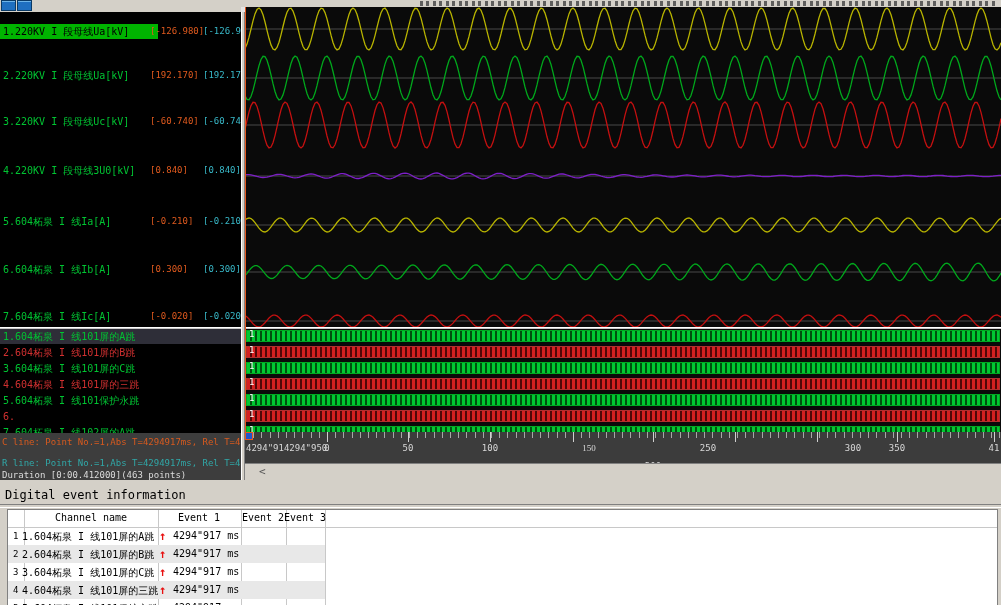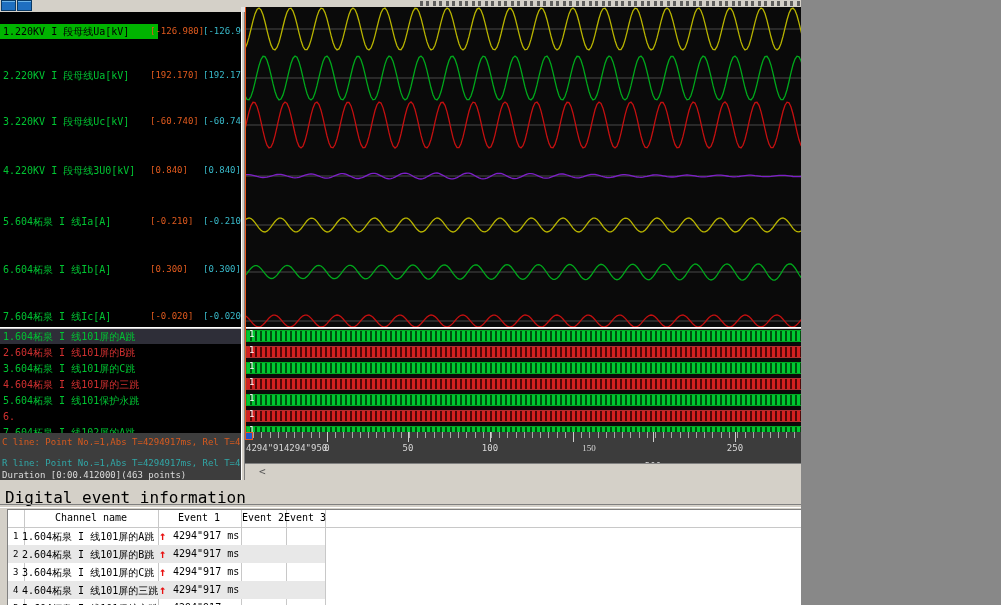--- a/index.html
+++ b/index.html
@@ -1,16 +1,16 @@
 <!DOCTYPE html>
 <html><head>
 <meta charset="utf-8">
 <style>
   html,body{margin:0;padding:0;background:#888;}
-  .app{position:relative;width:801px;height:605px;background:#e5e5e5;overflow:hidden;
+  .app{position:relative;width:1001px;height:605px;background:#e5e5e5;overflow:hidden;
        font-family:"DejaVu Sans Mono","Liberation Mono",monospace;}
   .abs{position:absolute;}
   
   .topbar{left:0;top:0;width:1001px;height:7px;background:#d4d0c8;}
   .topbar-left{left:0;top:0;width:241px;height:12px;background:#d4d0c8;z-index:5;}
   .tb-icon{top:0;width:13px;height:9px;background:#1f6fc0;border:1px solid #0a3a66;box-shadow:inset 0 1px 0 #6db4e8;}
   .faux-title{left:420px;top:1px;width:578px;height:5px;
       background:repeating-linear-gradient(90deg,#4a4a4a 0 3px,transparent 3px 6px,#4a4a4a 6px 9px,transparent 9px 13px);opacity:.85;}
   
   .left-panel{left:0;top:12px;width:241px;height:315px;background:#000;overflow:hidden;}
@@ -48,21 +48,21 @@
       background:repeating-linear-gradient(90deg,#a8a8a8 0 1px,transparent 1px 8.2px);}
   .major-tick{position:absolute;top:0;width:1px;height:10px;background:#d0d0d0;}
   .ruler-label{position:absolute;top:11px;font-size:9px;color:#d8d8d8;transform:translateX(-50%);white-space:nowrap;}
   .ruler-abs{position:absolute;top:11px;left:1px;font-size:9px;color:#d8d8d8;white-space:nowrap;}
   .ruler-marker{position:absolute;left:0;top:0;width:8px;height:8px;background:#2255cc;border:1px solid #e8581e;box-sizing:border-box;}
   
   .scrollstrip{left:245px;top:463px;width:756px;height:17px;background:#d4d0c8;border-top:1px solid #808080;}
   .scroll-left{position:absolute;left:14px;top:1px;font-size:11px;color:#555;}
   
   .bottom{left:0;top:480px;width:1001px;height:125px;background:#d4d0c8;}
-  .ev-title{position:absolute;left:5px;top:8px;font-size:16px;color:#000;}
+  .ev-title{position:absolute;left:5px;top:8px;font-size:12px;color:#000;}
   .groove{position:absolute;left:0;top:24px;width:1001px;height:2px;border-top:1px solid #808080;border-bottom:1px solid #fff;}
   .ev-list{position:absolute;left:7px;top:29px;width:989px;height:96px;background:#fff;border:1px solid #808080;overflow:hidden;}
   .col-line{position:absolute;top:0;bottom:0;width:1px;background:#c8c8c8;}
   .hdr-line{position:absolute;left:0;top:17px;width:100%;height:1px;background:#c8c8c8;}
   .ev-hdr{position:absolute;top:2px;font-size:10px;color:#000;transform:translateX(-50%);white-space:nowrap;}
   .ev-row{position:absolute;left:0;width:317px;height:18px;}
   .ev-row.zebra{background:#e8e8e8;}
   .ev-no{position:absolute;left:5px;top:4px;font-size:9px;color:#000;}
   .ev-name{position:absolute;left:14px;top:3px;font-size:10px;color:#000;white-space:nowrap;}
   .ev-arrow{position:absolute;left:151px;top:2px;font-size:12px;font-weight:bold;color:#e81010;}
@@ -188,21 +188,21 @@
       <div class="ruler-label" style="left: 82px;">0</div>
       <div class="major-tick" style="left: 163px;"></div>
       <div class="ruler-label" style="left: 163px;">50</div>
       <div class="major-tick" style="left: 245px;"></div>
       <div class="ruler-label" style="left: 245px;">100</div>
       <div class="major-tick" style="left: 328px;"></div>
       <div class="ruler-label" style="left: 344px; font-family: Liberation Serif, serif;">150</div>
       <div class="major-tick" style="left: 408px;"></div>
       <div class="ruler-label" style="left: 408px; margin-top: 18px;">200</div>
       <div class="major-tick" style="left: 490px;"></div>
-      <div class="ruler-label" style="left: 490px;">250</div>
+      <div class="ruler-label" style="left: 463px;">250</div>
       <div class="major-tick" style="left: 572px;"></div>
       <div class="ruler-label" style="left: 572px; margin-left: 36px;">300</div>
       <div class="major-tick" style="left: 652px;"></div>
       <div class="ruler-label" style="left: 652px;">350</div>
       <div class="major-tick" style="left: 749px;"></div>
       <div class="ruler-label" style="left: 749px;">41</div>
     </div>
 
   <div class="abs cursor-line"></div>
 

